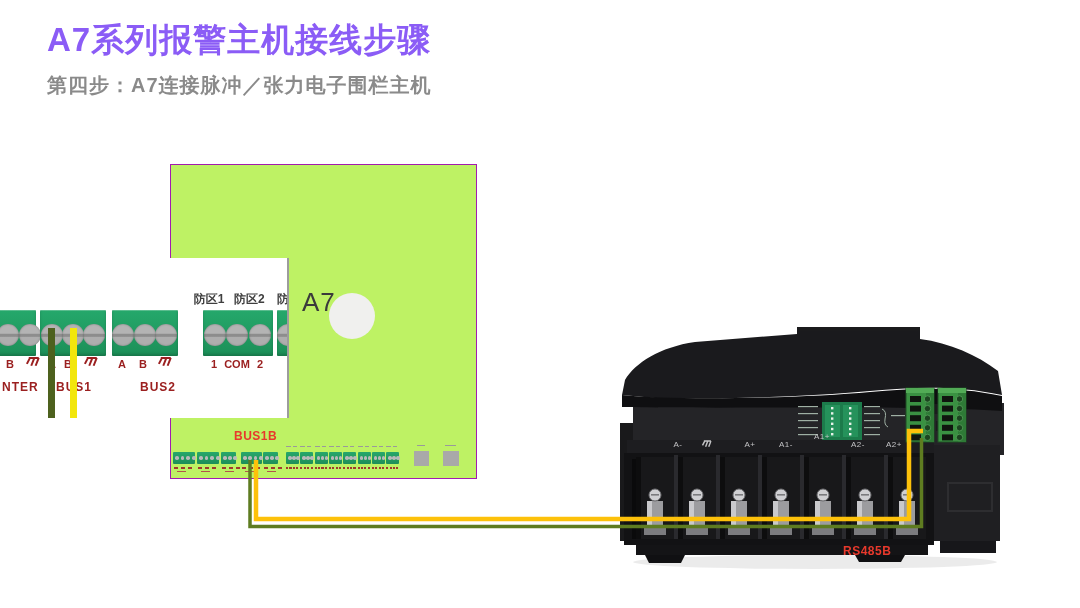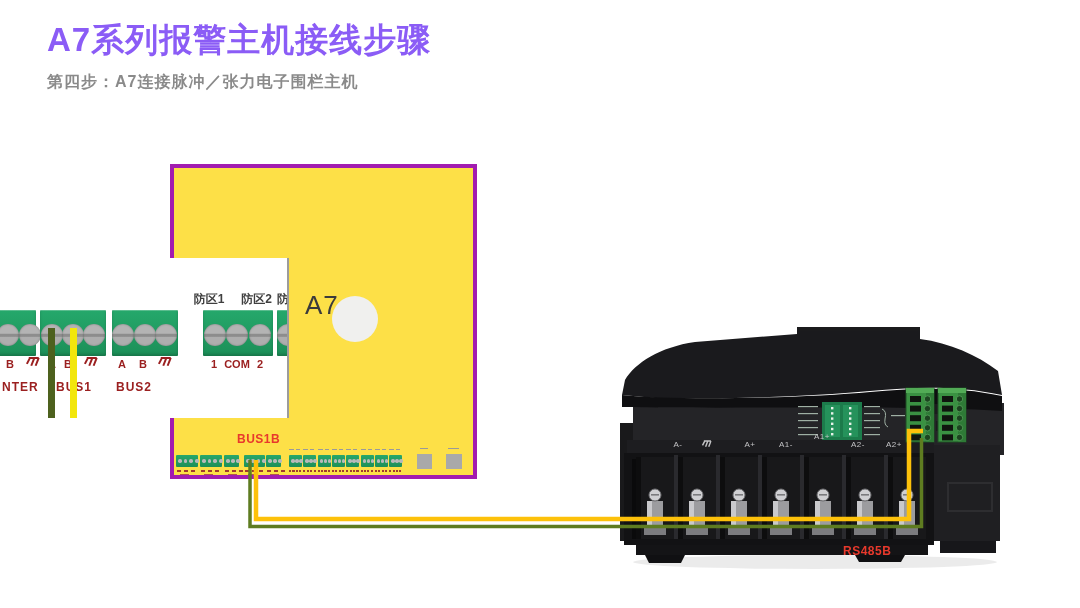--- a/index.html
+++ b/index.html
@@ -8,26 +8,26 @@
     background:#ffffff;
     font-family:"Liberation Sans","DejaVu Sans",sans-serif;
   }
   
   .title{
     position:absolute;left:47px;top:18px;
     font-size:33px;font-weight:bold;letter-spacing:1px;
   }
   .subtitle{
     position:absolute;left:47px;top:72px;
-    font-size:16px;font-weight:bold;letter-spacing:1px;
+    font-size:20px;font-weight:bold;letter-spacing:1px;
   }
   
   .board{
     position:absolute;left:170px;top:164px;width:307px;height:315px;
-    background:#fde047;border:4px solid #a21caf;box-sizing:border-box;
+    background:#bef264;border:1px solid #a21caf;box-sizing:border-box;
   }
   .board .watermark{
     position:absolute;left:158px;top:128px;width:46px;height:46px;border-radius:50%;
     background:#f0f0ee;
   }
   .board .model{
     position:absolute;left:131px;top:122px;
     font-size:26px;color:#3b3b3b;letter-spacing:1px;
   }
   .board .busLabel{
@@ -244,32 +244,32 @@
       <div class="screw" style="left: 112px;"></div>
       <div class="screw" style="left: 134px;"></div>
       <div class="screw" style="left: 155px;"></div>
       <div class="pinlab" style="left: 108px; width: 28px; color: rgb(155, 32, 32);">A</div>
       <div class="pinlab" style="left: 129px; width: 28px; color: rgb(155, 32, 32);">B</div>
       <div class="pinlab" style="left: 157px; width: 16px; top: 98px;">
         <svg width="15" height="12" viewBox="0 0 12 9">
           <path d="M3,1.2 H11 M4,1.2 L1.5,6 M7.5,1.2 L5,7.5 M11,1.2 L8.5,7.5" stroke="#9b2020" stroke-width="1.6" fill="none"></path>
         </svg>
       </div>
-      <div class="blkname" style="color: rgb(155, 32, 32); left: 116px; width: 60px; text-align: left;">BUS2</div>
+      <div class="blkname" style="color: rgb(155, 32, 32); left: 116px; width: 60px; text-align: right;">BUS2</div>
       <div class="tblock" style="left: 203px; width: 70px;"></div>
       <div class="screw" style="left: 204px;"></div>
       <div class="screw" style="left: 226px;"></div>
       <div class="screw" style="left: 249px;"></div>
       <div class="pinlab" style="left: 200px; width: 28px; color: rgb(155, 32, 32);">1</div>
       <div class="pinlab" style="left: 223px; width: 28px; color: rgb(155, 32, 32);">COM</div>
       <div class="pinlab" style="left: 246px; width: 28px; color: rgb(155, 32, 32);">2</div>
       <div class="tblock" style="left: 277px; width: 24px;"></div>
       <div class="screw" style="left: 277px;"></div>
       <div class="zonelab" style="left: 191px; width: 36px; text-align: center;">防区1</div>
-      <div class="zonelab" style="left: 234px; width: 38px; text-align: right;">防区2</div>
+      <div class="zonelab" style="left: 234px; width: 38px; text-align: left;">防区2</div>
       <div class="zonelab" style="left: 277px; width: 20px; text-align: left;">防</div>
       <div class="insetwire" style="left: 48px; background: rgb(77, 97, 30);"></div>
       <div class="insetwire" style="left: 70px; background: rgb(242, 230, 12);"></div>
     </div>
 </div>
 
 <div class="devwrap">
 <svg id="dev" width="400" height="262" viewBox="0 0 400 262">
   <ellipse cx="200" cy="237" rx="182" ry="7" fill="rgba(0,0,0,0.08)"></ellipse>
 

